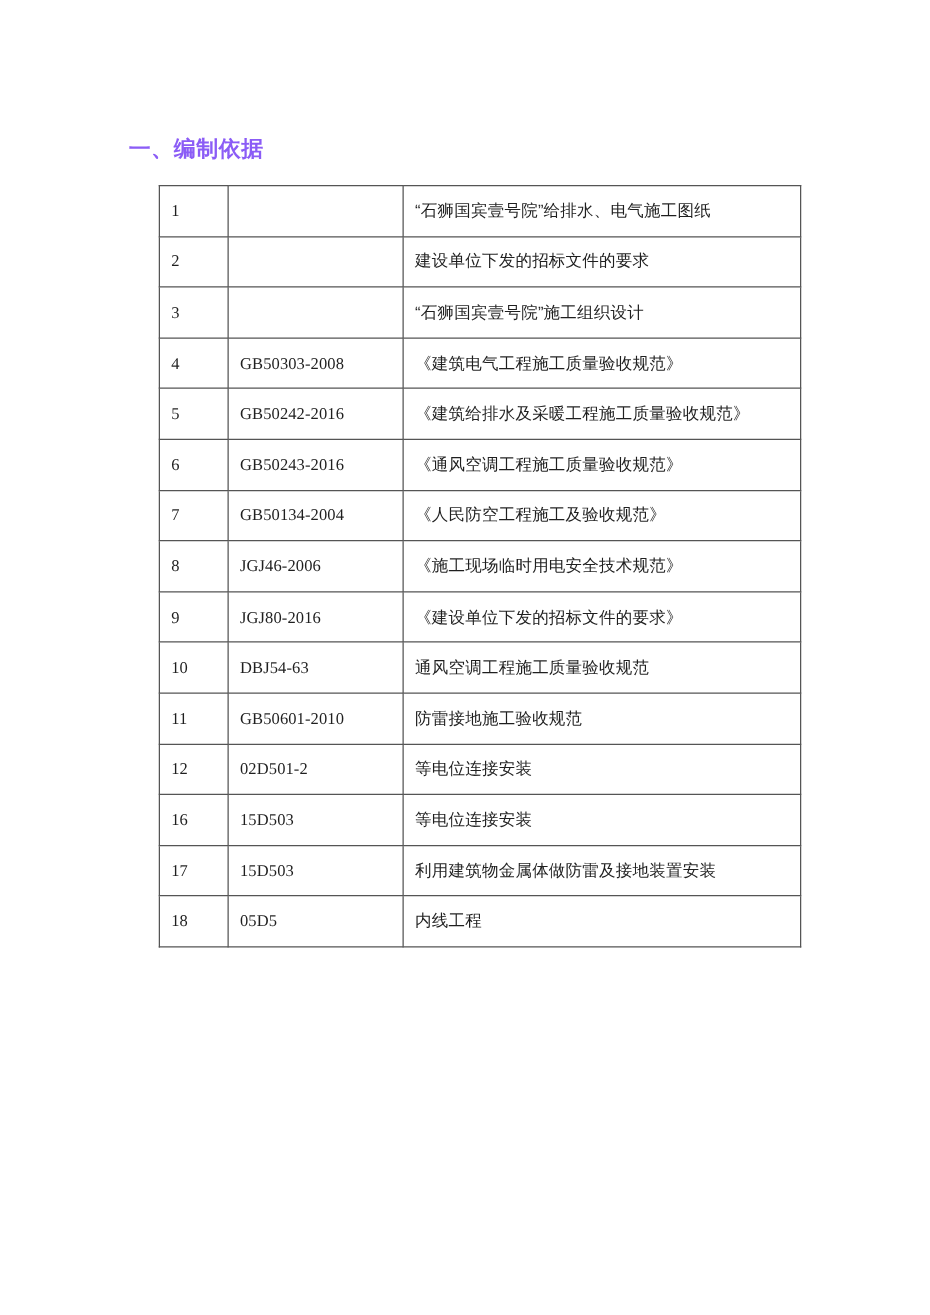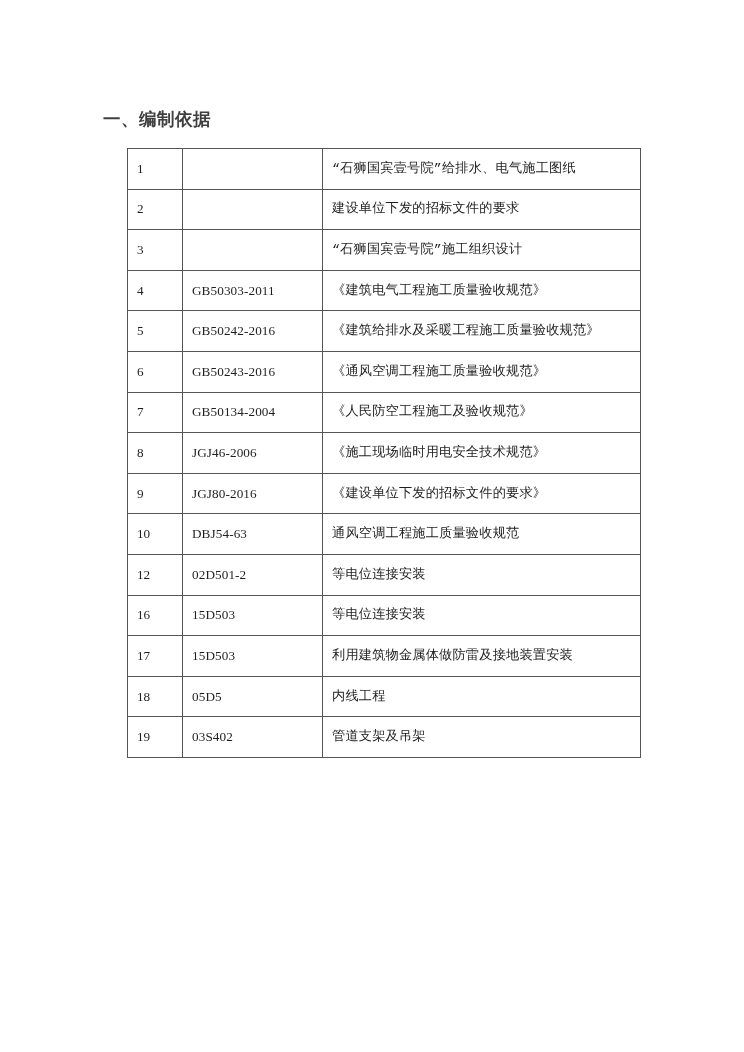--- a/index.html
+++ b/index.html
@@ -16,21 +16,21 @@
     font-family: "Liberation Serif", "DejaVu Serif", serif;
     color: #1a1a1a;
   }
   .heading {
     position: absolute;
     left: 103px;
     top: 107px;
     font-size: 17.5px;
     font-weight: bold;
     letter-spacing: 0.5px;
-    color: #404040;
+    color: #8b5cf6;
     white-space: nowrap;
   }
   .ref-table {
     position: absolute;
     left: 127px;
     top: 148px;
     width: 513px;
     border-collapse: collapse;
     table-layout: fixed;
   }
@@ -51,21 +51,21 @@
   .cell-index {
     font-family: "Liberation Serif", "DejaVu Serif", serif;
     font-size: 13px;
   }
   .cell-code {
     font-family: "Liberation Serif", "DejaVu Serif", serif;
     font-size: 12.6px;
     letter-spacing: 0.1px;
   }
   .cell-name {
-    font-family: Liberation Mono, monospace;
+    font-family: Liberation Sans, sans-serif;
     font-size: 13.4px;
     letter-spacing: 0.2px;
   }
 </style>
 </head>
 <body>
 
 <div class="page">
 
   <div class="heading">一、编制依据</div>
@@ -87,21 +87,21 @@
           <td class="cell-code"></td>
           <td class="cell-name">建设单位下发的招标文件的要求</td>
         </tr>
         <tr>
           <td class="cell-index">3</td>
           <td class="cell-code"></td>
           <td class="cell-name">“石狮国宾壹号院”施工组织设计</td>
         </tr>
         <tr>
           <td class="cell-index">4</td>
-          <td class="cell-code">GB50303-2011</td>
+          <td class="cell-code">GB50303-2008</td>
           <td class="cell-name">《建筑电气工程施工质量验收规范》</td>
         </tr>
         <tr>
           <td class="cell-index">5</td>
           <td class="cell-code">GB50242-2016</td>
           <td class="cell-name">《建筑给排水及采暖工程施工质量验收规范》</td>
         </tr>
         <tr>
           <td class="cell-index">6</td>
           <td class="cell-code">GB50243-2016</td>
@@ -121,40 +121,40 @@
           <td class="cell-index">9</td>
           <td class="cell-code">JGJ80-2016</td>
           <td class="cell-name">《建设单位下发的招标文件的要求》</td>
         </tr>
         <tr>
           <td class="cell-index">10</td>
           <td class="cell-code">DBJ54-63</td>
           <td class="cell-name">通风空调工程施工质量验收规范</td>
         </tr>
         <tr>
+          <td class="cell-index">11</td>
+          <td class="cell-code">GB50601-2010</td>
+          <td class="cell-name">防雷接地施工验收规范</td>
+        </tr>
+        <tr>
           <td class="cell-index">12</td>
           <td class="cell-code">02D501-2</td>
           <td class="cell-name">等电位连接安装</td>
         </tr>
         <tr>
           <td class="cell-index">16</td>
           <td class="cell-code">15D503</td>
           <td class="cell-name">等电位连接安装</td>
         </tr>
         <tr>
           <td class="cell-index">17</td>
           <td class="cell-code">15D503</td>
           <td class="cell-name">利用建筑物金属体做防雷及接地装置安装</td>
         </tr>
         <tr>
           <td class="cell-index">18</td>
           <td class="cell-code">05D5</td>
           <td class="cell-name">内线工程</td>
         </tr>
-        <tr>
-          <td class="cell-index">19</td>
-          <td class="cell-code">03S402</td>
-          <td class="cell-name">管道支架及吊架</td>
-        </tr>
       </tbody>
   </table>
 
 </div>
 
 </body></html>

